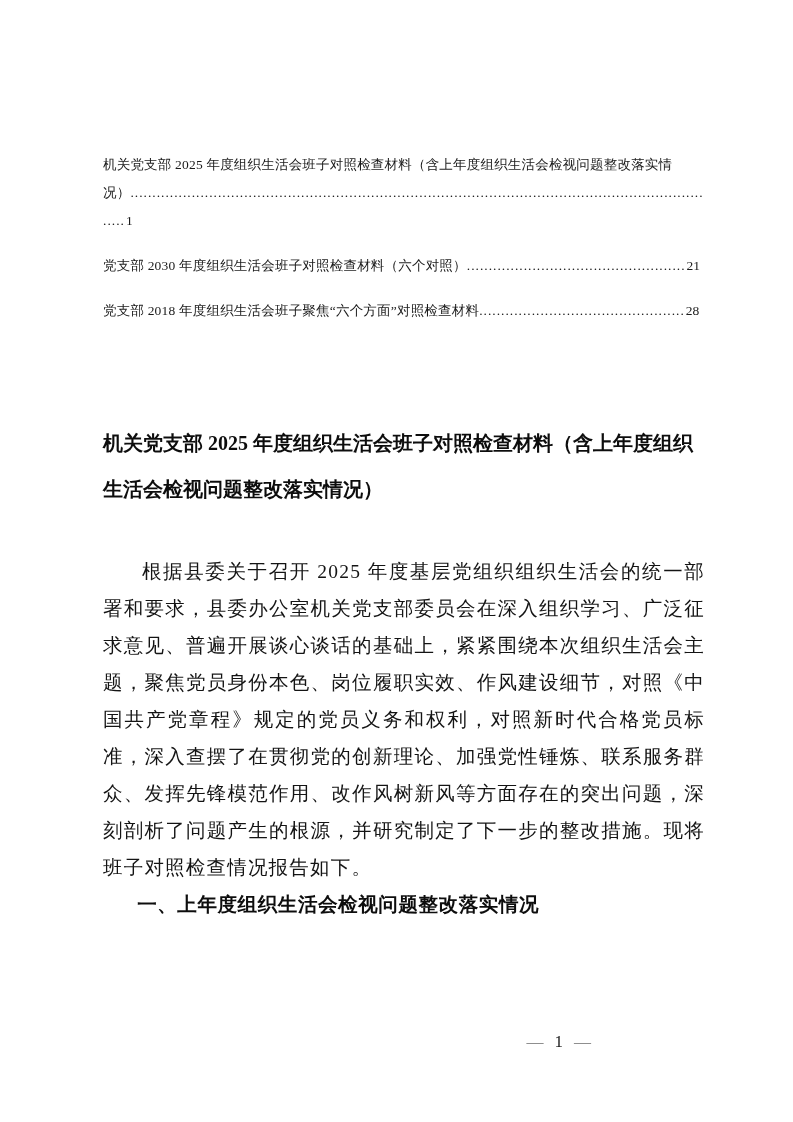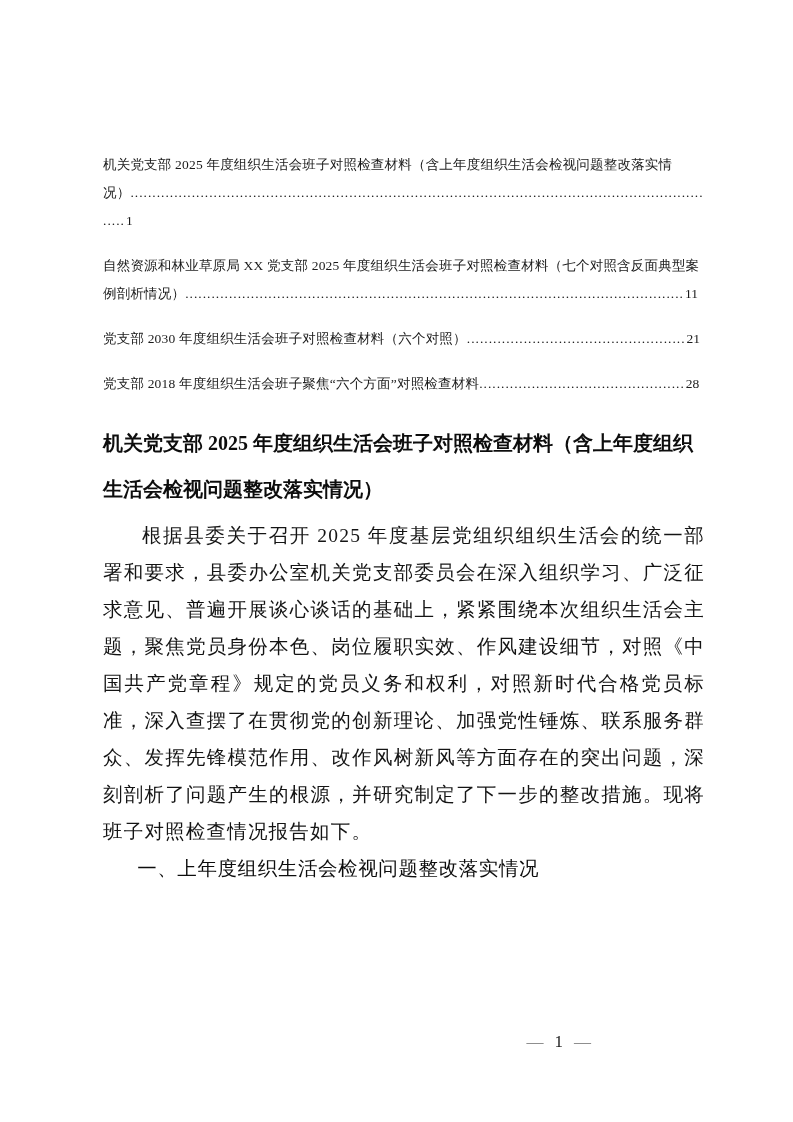--- a/index.html
+++ b/index.html
@@ -48,34 +48,34 @@
     margin: 0;
     font-size: 20px;
     font-weight: bold;
     line-height: 46px;
     color: #0d0d0d;
     text-align: left;
     font-family: "Liberation Serif", "DejaVu Serif", serif;
   }
 
   
-  .doc-body { top: 517px; }
+  .doc-body { top: 553px; }
   .para {
     margin: 0;
     font-size: 19.5px;
     line-height: 37px;
     letter-spacing: 1.2px;
     text-align: justify;
     text-indent: 2em;
     color: #141414;
   }
   .section-heading {
     margin: 0;
     font-size: 19.5px;
-    font-weight: normal;
+    font-weight: bold;
     line-height: 37px;
     letter-spacing: 0.6px;
     text-indent: 1.75em;
     color: #0d0d0d;
     font-family: "Liberation Sans", "DejaVu Sans", sans-serif;
   }
 
   
   .footer {
     position: absolute;
@@ -92,23 +92,20 @@
 <body>
 
 <div class="page">
 
   <nav class="content-col toc">
 
     <div class="toc-entry">
       <span class="toc-title">机关党支部 2025 年度组织生活会班子对照检查材料（含上年度组织生活会检视问题整改落实情况）</span><span class="toc-leader">........................................................................................................................................</span><span class="toc-page">1</span>
     </div>
 
-    <div class="toc-entry">
-      <span class="toc-title">自然资源和林业草原局 XX 党支部 2025 年度组织生活会班子对照检查材料（七个对照含反面典型案例剖析情况）</span><span class="toc-leader">..................................................................................................................</span><span class="toc-page">11</span>
-    </div>
 
     <div class="toc-entry">
       <span class="toc-title">党支部 2030 年度组织生活会班子对照检查材料（六个对照）</span><span class="toc-leader">..................................................</span><span class="toc-page">21</span>
     </div>
 
     <div class="toc-entry">
       <span class="toc-title">党支部 2018 年度组织生活会班子聚焦“六个方面”对照检查材料</span><span class="toc-leader">...............................................</span><span class="toc-page">28</span>
     </div>
 
   </nav>

